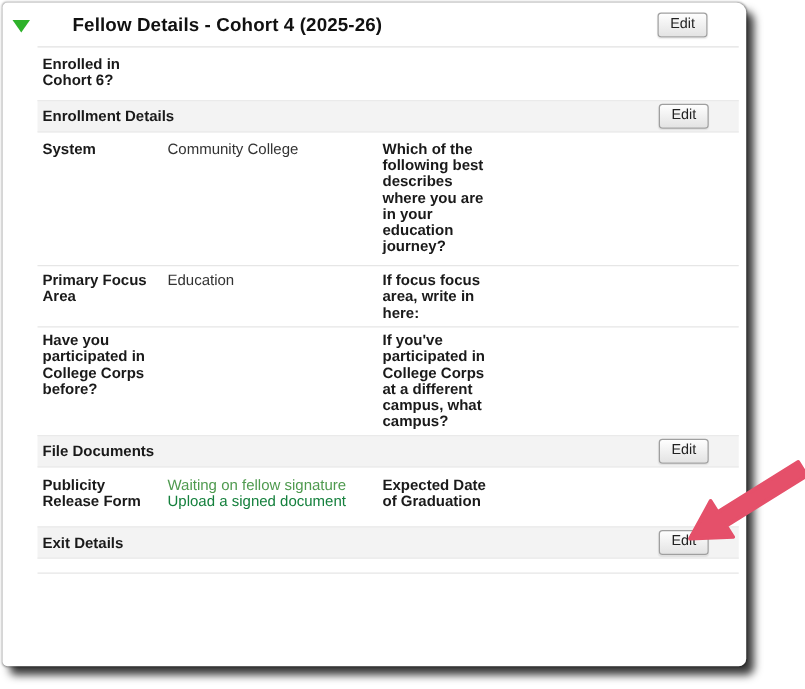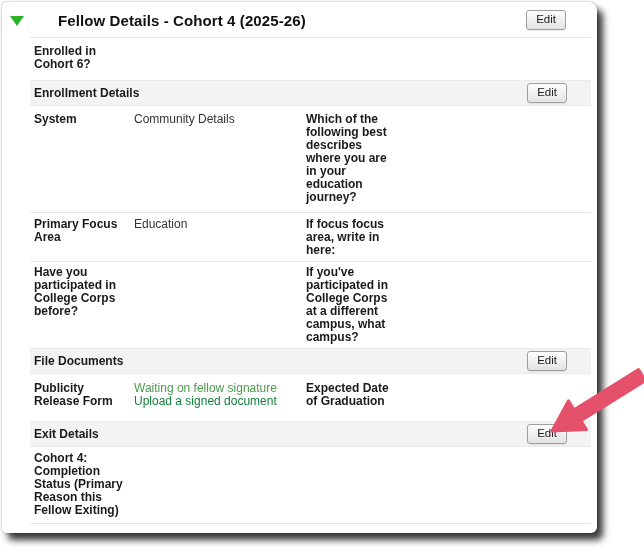--- a/index.html
+++ b/index.html
@@ -84,21 +84,21 @@
         <div></div>
     </div>
 
     <div class="bar">
       <span class="bar-title">Enrollment Details</span>
       <button class="edit-btn">Edit</button>
     </div>
 
     <div class="row r-system sep">
       <div class="label">System</div>
-      <div>Community Details</div>
+      <div>Community College</div>
       <div class="label">Which of the following best describes where you are in your education journey?</div>
       <div></div>
     </div>
 
     <div class="row r-focus sep">
       <div class="label">Primary Focus Area</div>
       <div>Education</div>
       <div class="label">If focus focus area, write in here:</div>
       <div></div>
     </div>
@@ -124,21 +124,20 @@
       <div class="label">Expected Date of Graduation</div>
       <div></div>
     </div>
 
     <div class="bar">
       <span class="bar-title">Exit Details</span>
       <button class="edit-btn">Edit</button>
     </div>
 
     <div class="row r-cohort sep">
-      <div class="label">Cohort 4: Completion Status (Primary Reason this Fellow Exiting)</div>
       <div></div>
         <div></div>
         <div></div>
     </div>
   </div>
 </div>
 
 <svg class="arrow-svg" viewBox="0 0 110 100" aria-hidden="true">
   <polygon points="100.6,19.5 107.4,30.5 42.9,70.7 48.5,79.6 14,81 30.5,50.8 36.1,59.7" fill="#e5506a" stroke="#e5506a" stroke-width="3" stroke-linejoin="round"></polygon>
 </svg>

